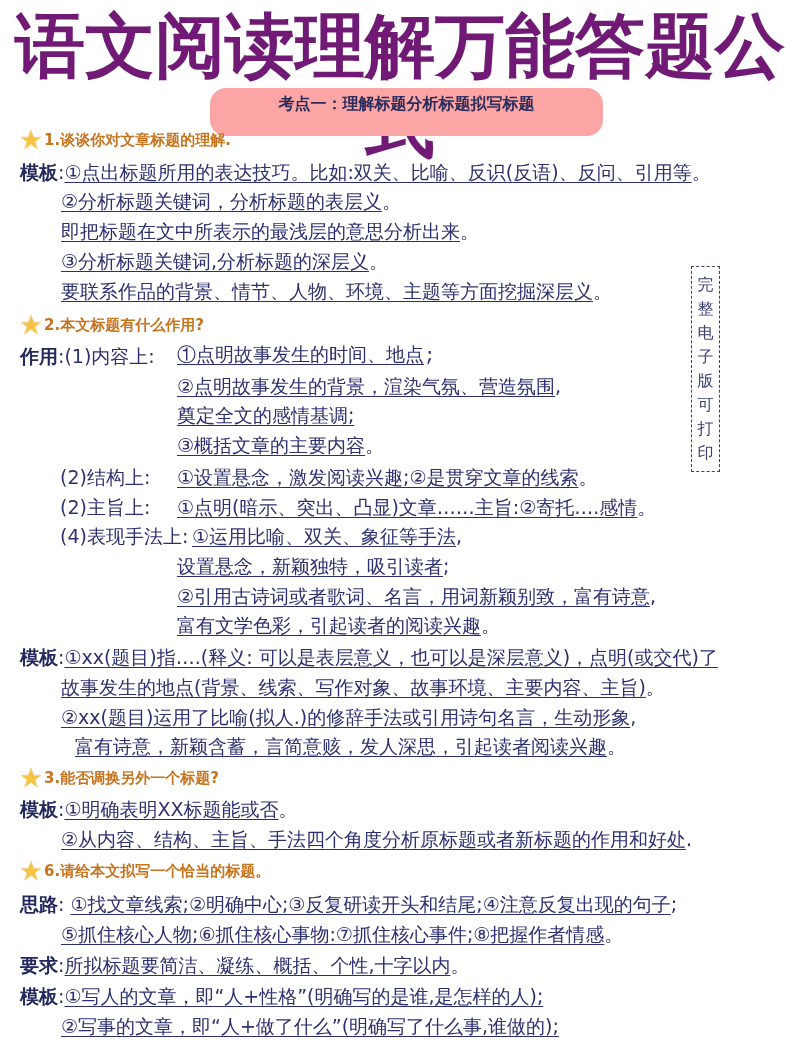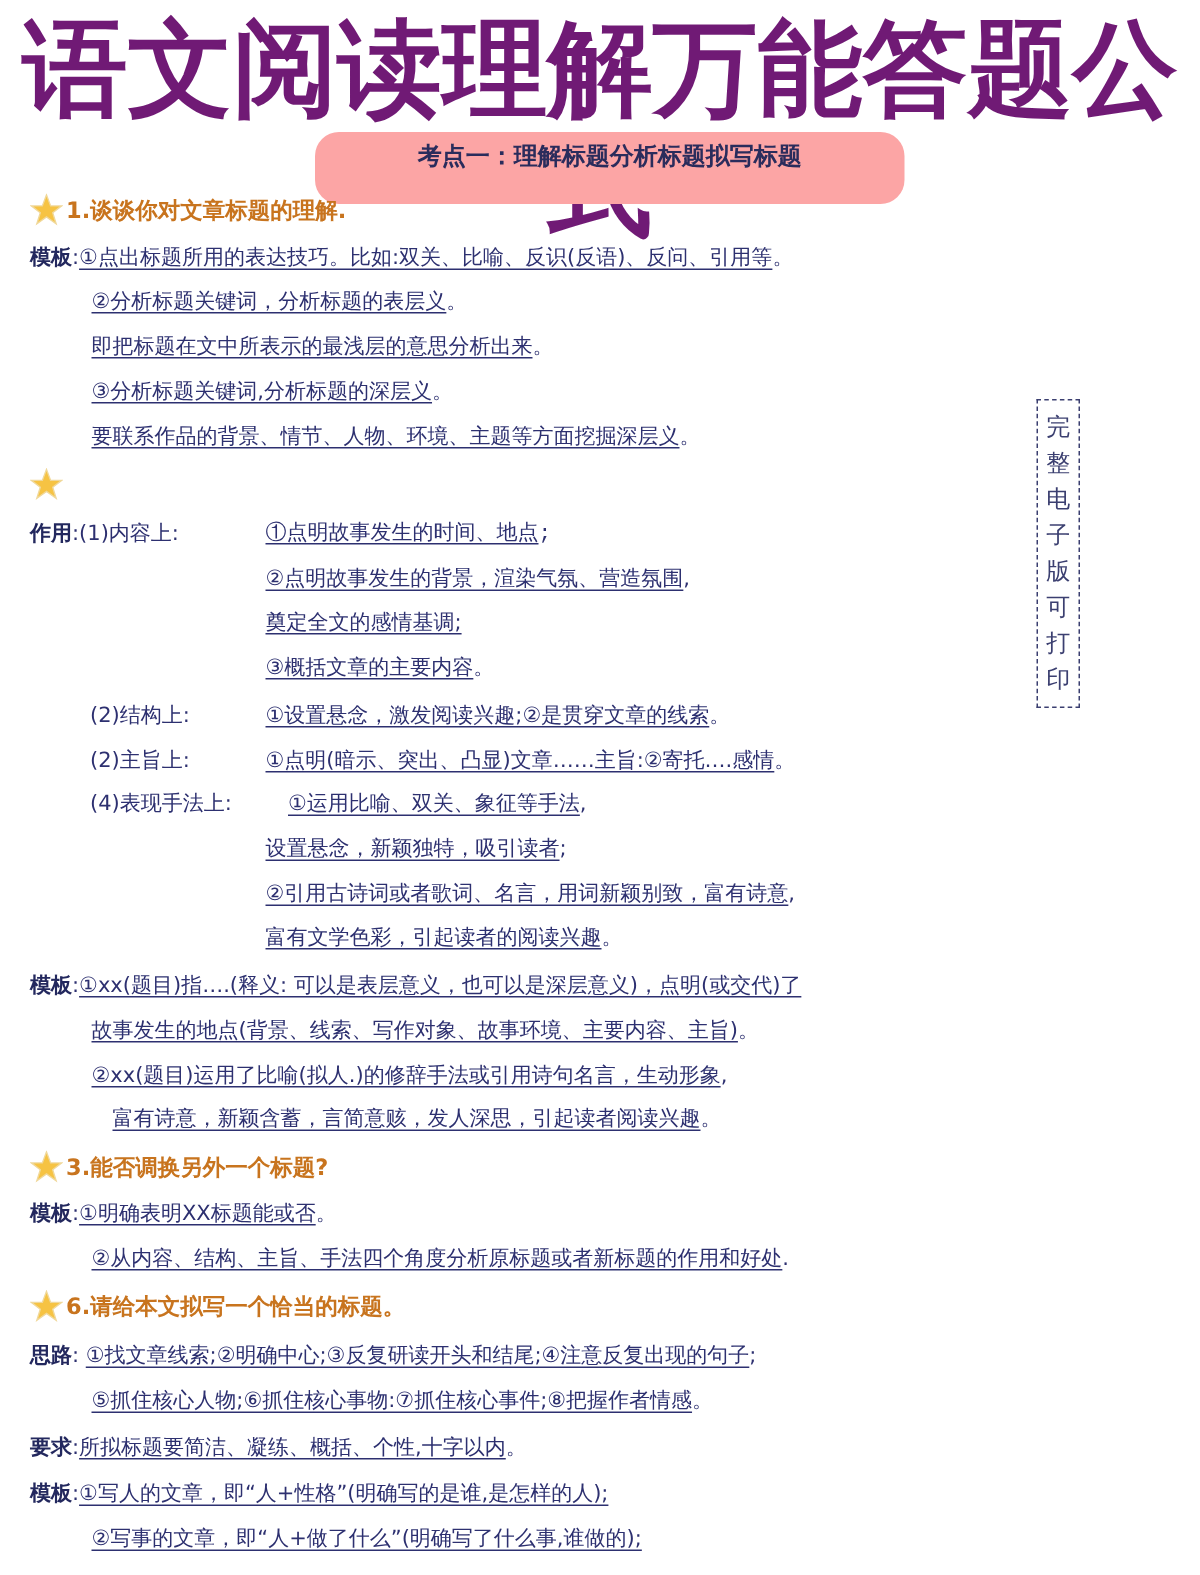--- a/index.html
+++ b/index.html
@@ -14,21 +14,21 @@
       font-size:70px; font-weight:bold; color:#701a75; letter-spacing:0px;
       line-height:80px;
     }
     .pill {
       position:absolute; left:210px; top:88px; width:393px; height:48px;
       background:#fca5a5; border-radius:16px;
       text-align:center; font-size:16px; font-weight:bold; color:#2a2c5c;
       line-height:32px;
     }
     .line {
-      position:absolute; font-size:14px; line-height:26px; white-space:nowrap;
+      position:absolute; font-size:19px; line-height:26px; white-space:nowrap;
       color:#2d3070;
     }
     .u { text-decoration:underline; text-decoration-color:#2d3070; text-underline-offset:3px; }
     .head {
       position:absolute; font-size:15px; font-weight:bold; color:#c8741e;
       line-height:26px; white-space:nowrap; display:flex; align-items:center;
     }
     .star {
       display:inline-block; width:22px; height:22px; margin-right:2px;
     }
@@ -66,20 +66,21 @@
 <div class="line" style="left:20px; top:159px;"><span class="label">模板</span><span>:</span><span class="u">①点出标题所用的表达技巧。比如:双关、比喻、反识(反语)、反问、引用等</span><span>。</span></div>
 <div class="line" style="left:61px; top:188px;"><span class="u">②分析标题关键词，分析标题的表层义</span><span>。</span></div>
 <div class="line" style="left:61px; top:218px;"><span class="u">即把标题在文中所表示的最浅层的意思分析出来</span><span>。</span></div>
 <div class="line" style="left:61px; top:248px;"><span class="u">③分析标题关键词,分析标题的深层义</span><span>。</span></div>
 <div class="line" style="left:61px; top:278px;"><span class="u">要联系作品的背景、情节、人物、环境、主题等方面挖掘深层义</span><span>。</span></div>
 
 <div class="head" style="left:20px; top:312px;">
   <svg class="star" viewBox="0 0 24 24">
       <polygon points="12,1 15,9 23,9 16.5,14 19,22 12,17 5,22 7.5,14 1,9 9,9" fill="#f6c343" stroke="#f0d89a" stroke-width="1"></polygon>
     </svg>
+  <span>2.本文标题有什么作用?</span>
 </div>
 <div class="line" style="left:20px; top:343px;"><span class="label">作用</span><span>:</span><span>(1)内容上:</span></div>
 <div class="line" style="left:177px; top:343px;font-family:Liberation Mono, monospace;"><span class="u">①点明故事发生的时间、地点</span><span>;</span></div>
 <div class="line" style="left:177px; top:373px;"><span class="u">②点明故事发生的背景，渲染气氛、营造氛围</span><span>,</span></div>
 <div class="line" style="left:177px; top:402px;"><span class="u">奠定全文的感情基调;</span></div>
 <div class="line" style="left:177px; top:432px;"><span class="u">③概括文章的主要内容</span><span>。</span></div>
 <div class="line" style="left:60px; top:464px;"><span>(2)结构上:</span></div>
 <div class="line" style="left:177px; top:464px;"><span class="u">①设置悬念，激发阅读兴趣;②是贯穿文章的线索</span><span>。</span></div>
 <div class="line" style="left:60px; top:494px;"><span>(2)主旨上:</span></div>
 <div class="line" style="left:177px; top:494px;"><span class="u">①点明(暗示、突出、凸显)文章……主旨:②寄托….感情</span><span>。</span></div>

